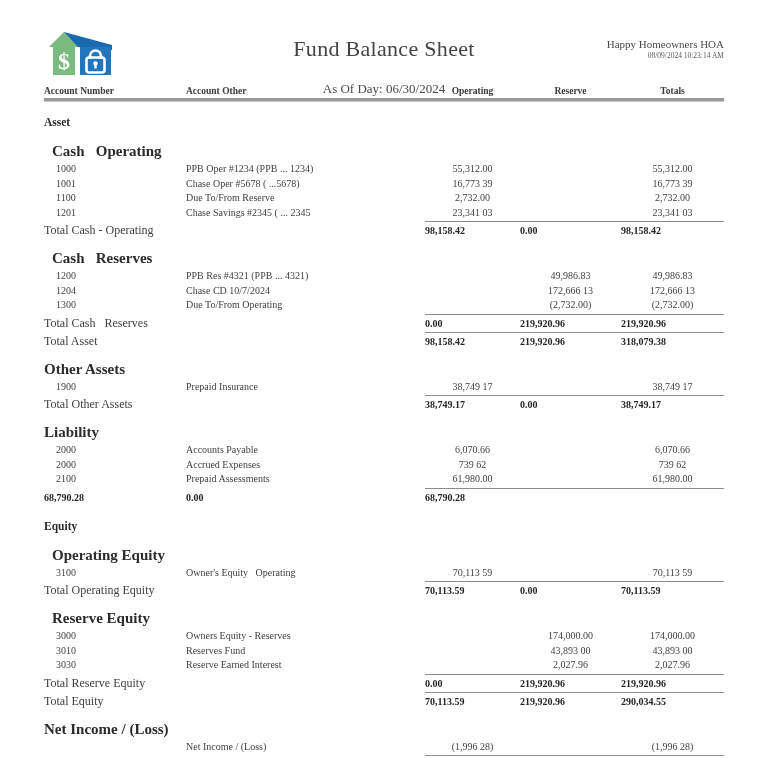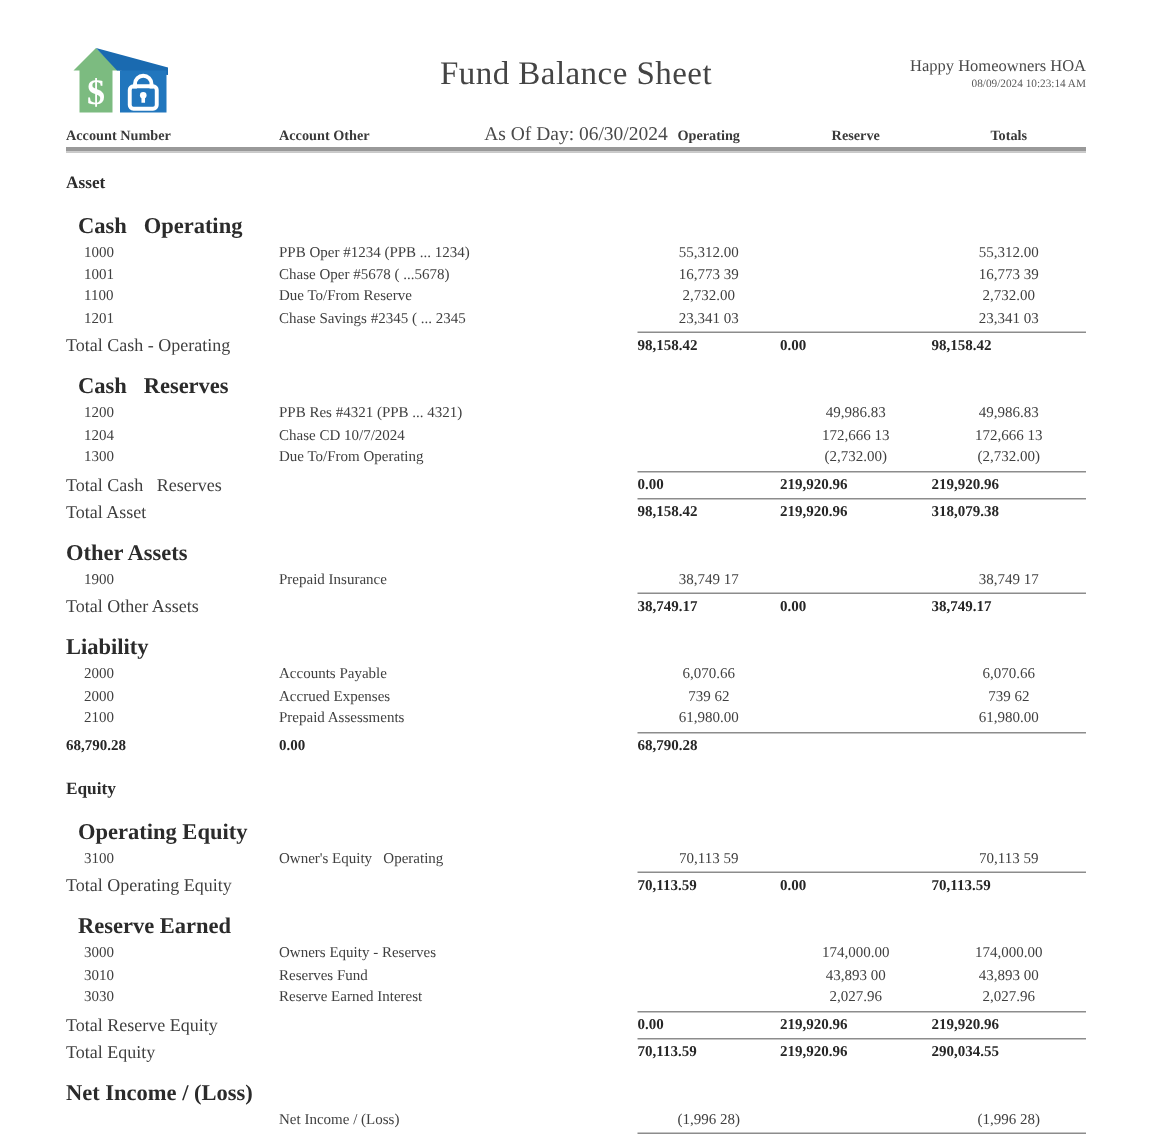--- a/index.html
+++ b/index.html
@@ -164,21 +164,21 @@
       <div class="cell acct">3100</div>
       <div class="cell">Owner's Equity   Operating</div>
       <div class="cell amount">70,113 59</div>
       <div class="cell amount"></div>
       <div class="cell amount">70,113 59</div>
       <div class="rule"></div>
       <div class="total-label">Total Operating Equity</div>
       <div class="total-amount">70,113.59</div>
       <div class="total-amount">0.00</div>
       <div class="total-amount">70,113.59</div>
-      <div class="h2 indent">Reserve Earned</div>
+      <div class="h2 indent">Reserve Equity</div>
       <div class="cell acct">3000</div>
       <div class="cell">Owners Equity - Reserves</div>
       <div class="cell amount"></div>
       <div class="cell amount">174,000.00</div>
       <div class="cell amount">174,000.00</div>
       <div class="cell acct">3010</div>
       <div class="cell">Reserves Fund</div>
       <div class="cell amount"></div>
       <div class="cell amount">43,893 00</div>
       <div class="cell amount">43,893 00</div>

